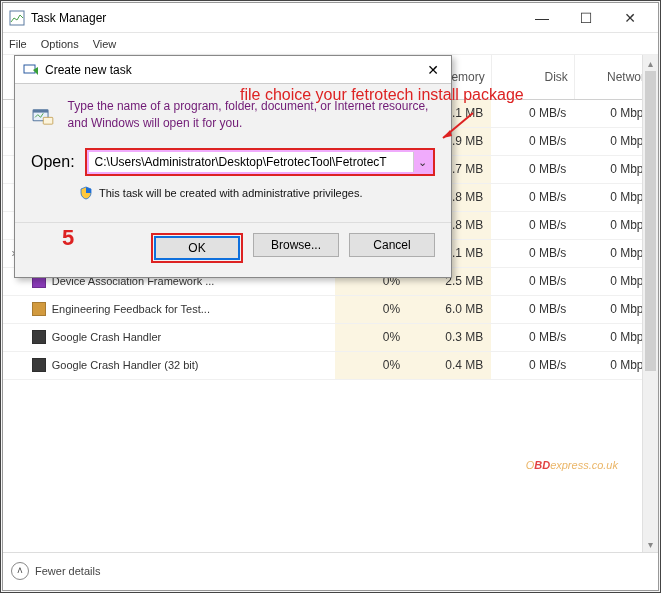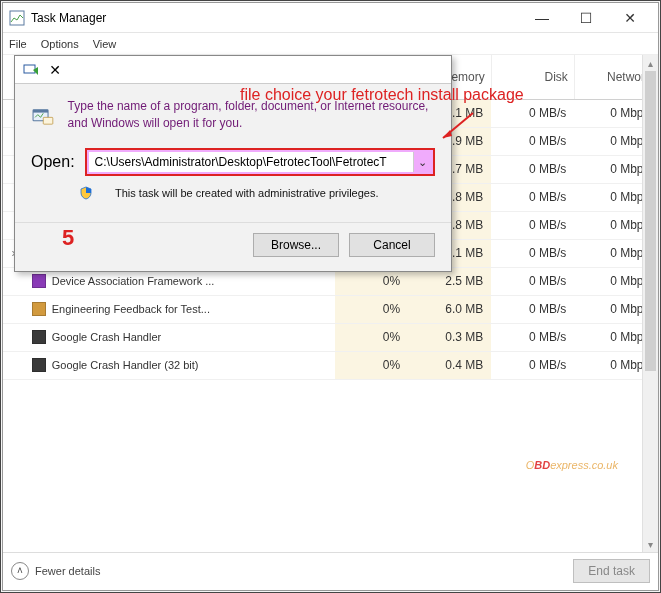--- a/index.html
+++ b/index.html
@@ -42,21 +42,21 @@
 .dlg-close { width: 20px; text-align: center; font-size: 14px; }
 .dlg-body { padding: 14px 16px 8px; }
 .dlg-row1 { display: flex; gap: 12px; align-items: flex-start; margin-bottom: 14px; }
 .run-icon { width: 36px; height: 36px; }
 .dlg-text { font-size: 12px; color: #701a75; line-height: 1.4; }
 .dlg-row2 { display: flex; align-items: center; gap: 10px; margin-bottom: 10px; }
 .dlg-row2 label { font-size: 16px; }
 .combo { flex: 1; display: flex; border: 2px solid #d22; padding: 2px; background: #f0abfc; }
 .combo input { flex: 1; border: none; outline: none; padding: 3px 6px; font-size: 12px; background: #fff; }
 .combo .drop { width: 18px; display: flex; align-items: center; justify-content: center; color: #333; border-left: 1px solid #ccc; }
-.admin-note { display: flex; align-items: center; gap: 22px; font-size: 12px; color: #111; margin: 6px 0 0 48px; }
+.admin-note { display: flex; align-items: center; gap: 6px; font-size: 12px; color: #111; margin: 6px 0 0 48px; }
 .shield { width: 14px; height: 14px; }
 .dlg-buttons { display: flex; gap: 10px; justify-content: flex-end; padding: 10px 16px 14px; border-top: 1px solid #ddd; margin-top: 14px; }
 .btn { width: 86px; height: 24px; border: 1px solid #adadad; background: #e1e1e1; font-size: 12px; display: flex; align-items: center; justify-content: center; }
 .btn.primary { border: 2px solid #0e6fdc; background: #e1e1e1; }
 .ok-redbox { display: inline-flex; border: 2px solid #d22; padding: 1px; }
 
 
 .annotation-step { position: absolute; left: 62px; top: 225px; color: #d22; font-size: 22px; font-weight: bold; z-index: 20; }
 .annotation-text { position: absolute; left: 240px; top: 86px; color: #d22; font-size: 16px; z-index: 20; }
 .annotation-arrow { position: absolute; left: 438px; top: 108px; z-index: 20; }
@@ -209,31 +209,31 @@
       <span>O</span><span class="obd">BD</span><span>express.co.uk</span>
     </div>
 
   </div>
 
   <div class="statusbar">
     <div class="fewer">
       <span class="circle">˄</span>
       <span>Fewer details</span>
     </div>
-    <div class="end-task">End task</div>
   </div>
 
 </div>
 
 <div class="dialog">
   <div class="dlg-title">
     <svg width="16" height="16" style="margin-right:6px;">
       <rect x="1" y="3" width="11" height="8" fill="#fff" stroke="#2a5aa0"></rect>
       <path d="M10 8 L15 5 L15 13 Z" fill="#3aa03a"></path>
     </svg>
+    <span class="t">Create new task</span>
     <span class="dlg-close">✕</span>
   </div>
   <div class="dlg-body">
     <div class="dlg-row1">
       <svg class="run-icon" viewBox="0 0 36 36">
         <rect x="3" y="9" width="22" height="16" rx="1" fill="#e8f0fa" stroke="#5a7aa0" stroke-width="1.5"></rect>
         <rect x="3" y="9" width="22" height="4" fill="#5a7aa0"></rect>
         <polyline points="6,20 10,16 14,20 18,14" fill="none" stroke="#4aa04a" stroke-width="1.4"></polyline>
         <rect x="18" y="20" width="14" height="10" rx="1" fill="#fcf4dc" stroke="#b58a30"></rect>
       </svg>
@@ -248,20 +248,23 @@
     </div>
     <div class="admin-note">
       <svg class="shield" viewBox="0 0 14 14">
         <path d="M7 1 L12 3 V7 C12 10 9.5 12.5 7 13 C4.5 12.5 2 10 2 7 V3 Z" fill="#ffc83d" stroke="#1e6fd6" stroke-width="0.8"></path>
         <path d="M7 1 L12 3 V7 L7 7 Z" fill="#1e6fd6"></path>
       </svg>
       <span>This task will be created with administrative privileges.</span>
     </div>
   </div>
   <div class="dlg-buttons">
+    <span class="ok-redbox">
+      <span class="btn primary">OK</span>
+    </span>
     <span class="btn">Browse...</span>
     <span class="btn">Cancel</span>
   </div>
 </div>
 
 <div class="annotation-step">5</div>
 <div class="annotation-text">file choice your fetrotech install package</div>
 <svg class="annotation-arrow" width="40" height="40">
   <line x1="35" y1="5" x2="5" y2="30" stroke="#d22" stroke-width="2"></line>
   <polygon points="5,30 12,22 14,28" fill="#d22"></polygon>

